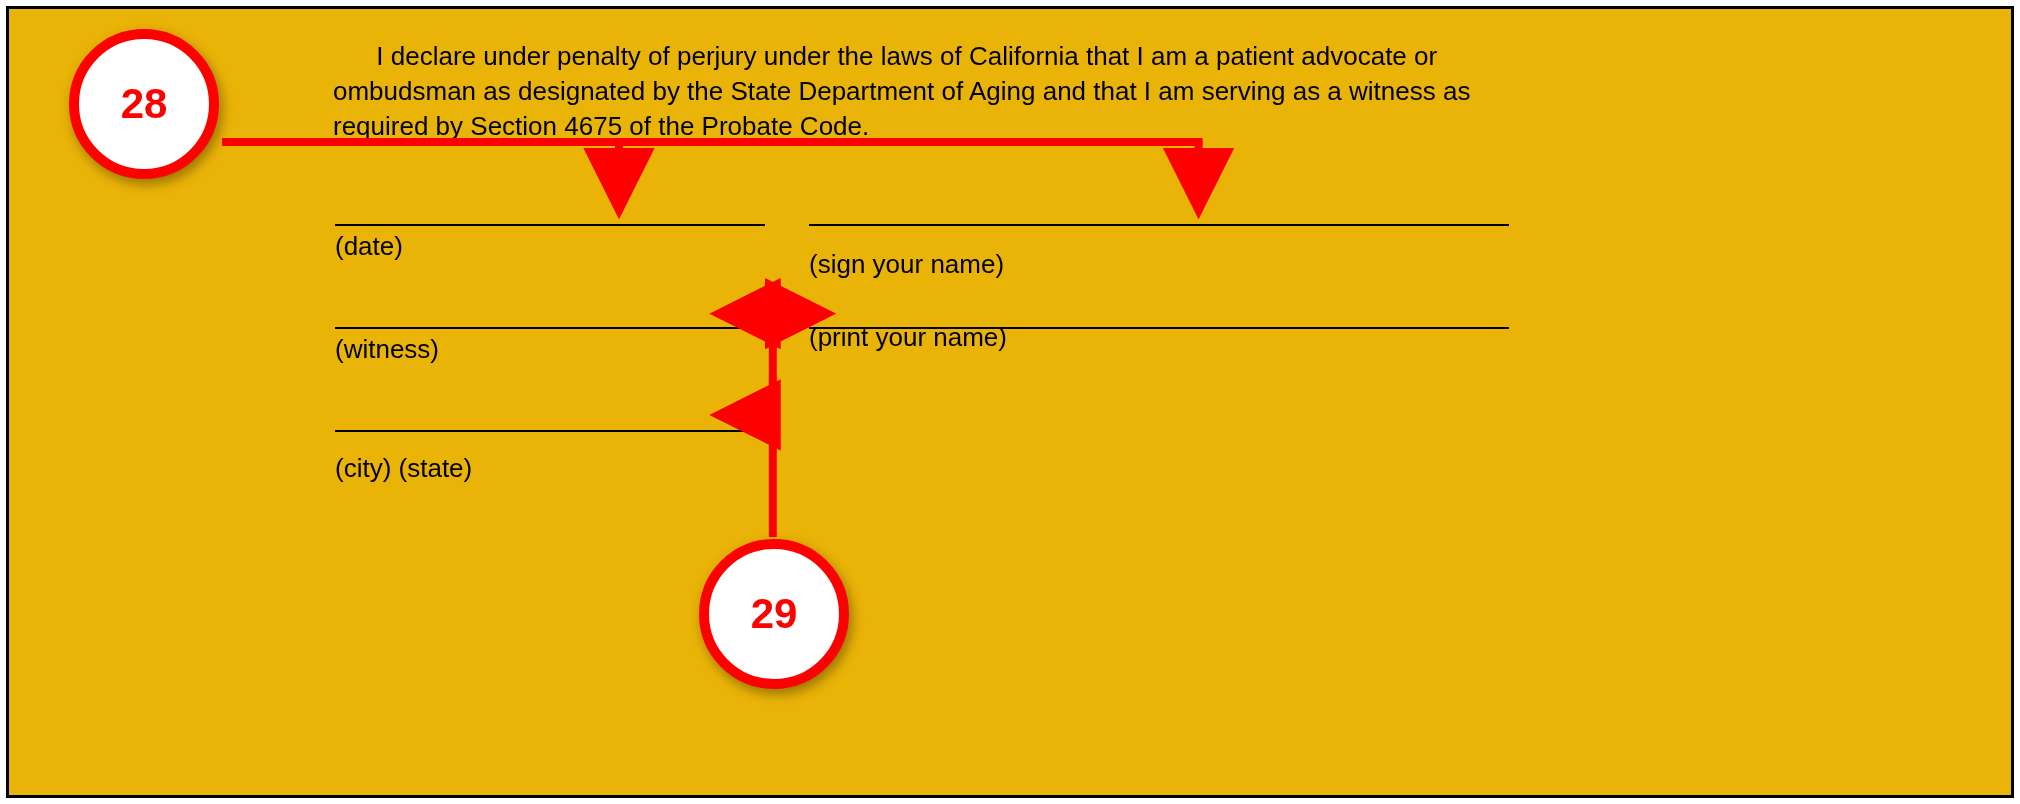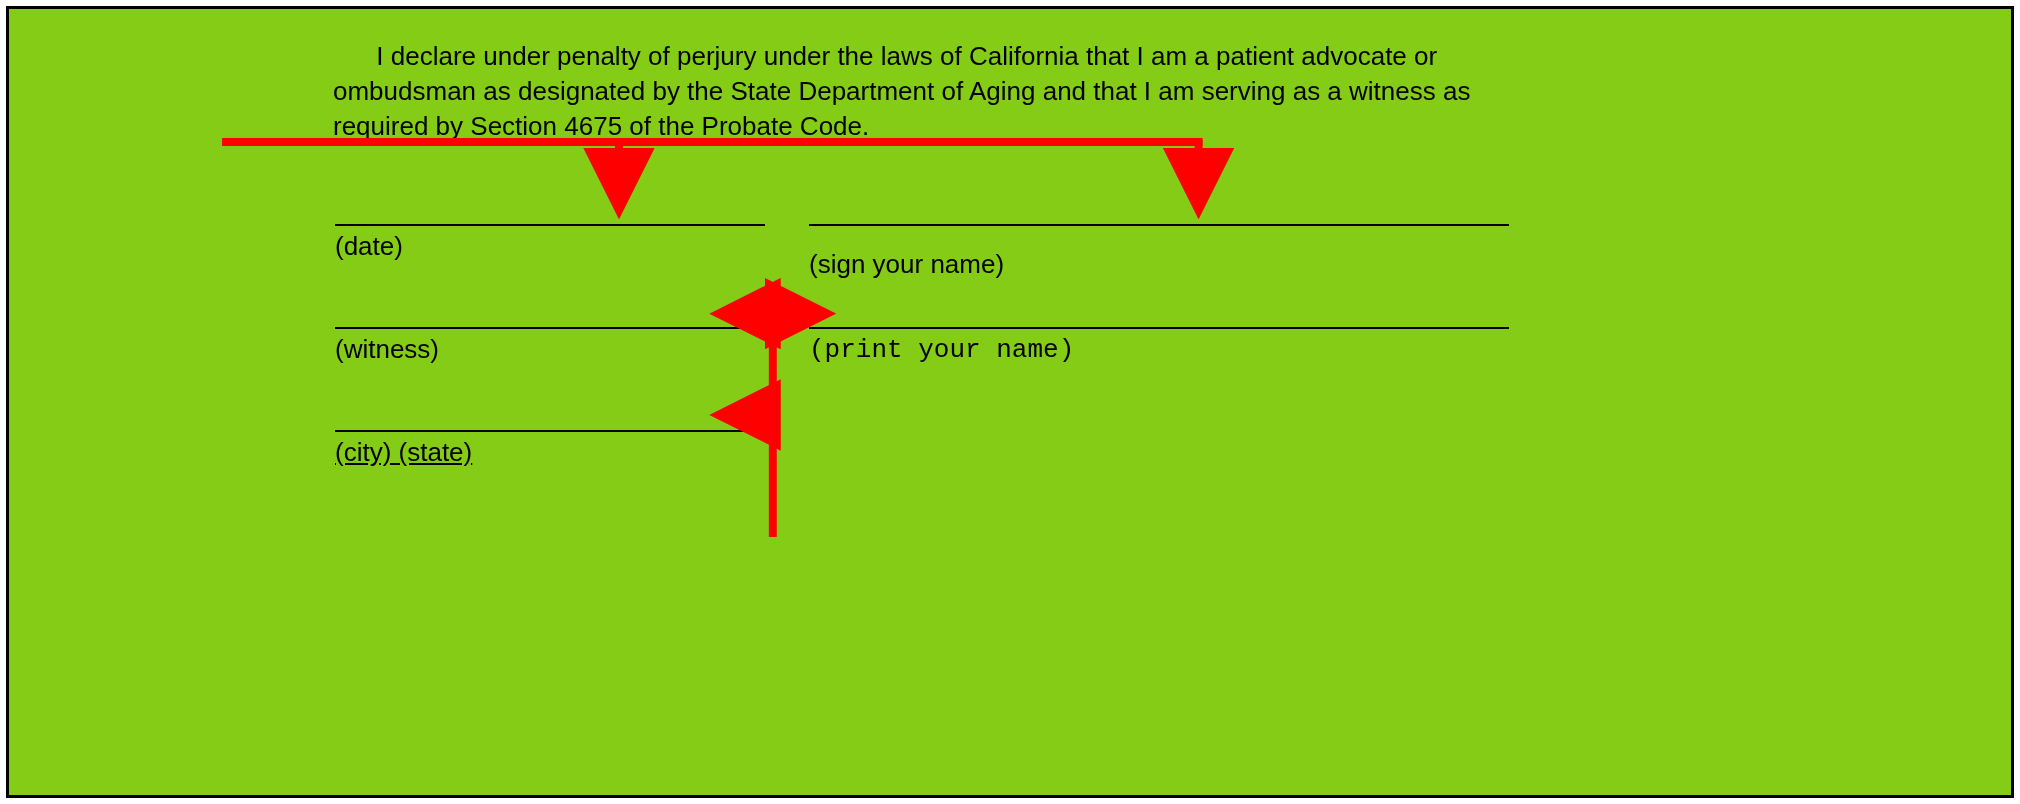--- a/index.html
+++ b/index.html
@@ -7,21 +7,21 @@
       font-family: Arial, Helvetica, sans-serif;
       background: #fff;
       width: 2020px;
       height: 804px;
       position: relative;
     }
     .frame {
       position: absolute;
       top: 6px; left: 6px; right: 6px; bottom: 6px;
       border: 3px solid #000;
-      background: #84cc16;
+      background: #eab308;
     }
     .declaration {
       position: absolute;
       top: 30px;
       left: 324px;
       width: 1190px;
       font-size: 26px;
       line-height: 1.35;
       color: #000;
     }
@@ -34,26 +34,26 @@
       position: absolute;
       font-size: 26px;
       color: #000;
     }
     
     .l-date-line { top: 215px; left: 326px; width: 430px; }
     .l-date-lbl  { top: 222px; left: 326px; }
     .l-addr-line { top: 318px; left: 326px; width: 430px; }
     .l-addr-lbl  { top: 325px; left: 326px; }
     .l-city-line { top: 421px; left: 326px; width: 430px; }
-    .l-city-lbl  { top: 428px; left: 326px; text-decoration: underline; }
+    .l-city-lbl  { top: 444px; left: 326px; }
     
     .r-sign-line { top: 215px; left: 800px; width: 700px; }
     .r-sign-lbl  { top: 240px; left: 800px; }
     .r-print-line{ top: 318px; left: 800px; width: 700px; }
-    .r-print-lbl { top: 326px; left: 800px; font-family: Liberation Mono, monospace; }
+    .r-print-lbl { top: 313px; left: 800px; }
 
     
     .callout {
       position: absolute;
       width: 150px; height: 150px;
       border: 10px solid #fe0000;
       border-radius: 50%;
       background: #fff;
       display: flex;
       align-items: center;
@@ -109,13 +109,19 @@
     <line x1="1194" y1="132" x2="1194" y2="200" stroke="#fe0000" stroke-width="8" marker-end="url(#arr)"></line>
 
     <line x1="765" y1="300" x2="765" y2="532" stroke="#fe0000" stroke-width="8"></line>
 
     <line x1="765" y1="307" x2="713" y2="307" stroke="#fe0000" stroke-width="8" marker-end="url(#arr)"></line>
     <line x1="765" y1="307" x2="817" y2="307" stroke="#fe0000" stroke-width="8" marker-end="url(#arr)"></line>
 
     <line x1="765" y1="409" x2="713" y2="409" stroke="#fe0000" stroke-width="8" marker-end="url(#arr)"></line>
   </svg>
 
+  <div class="callout c28">
+    <span>28</span>
+  </div>
+  <div class="callout c29">
+    <span>29</span>
+  </div>
 </div>
 
 </body></html>

